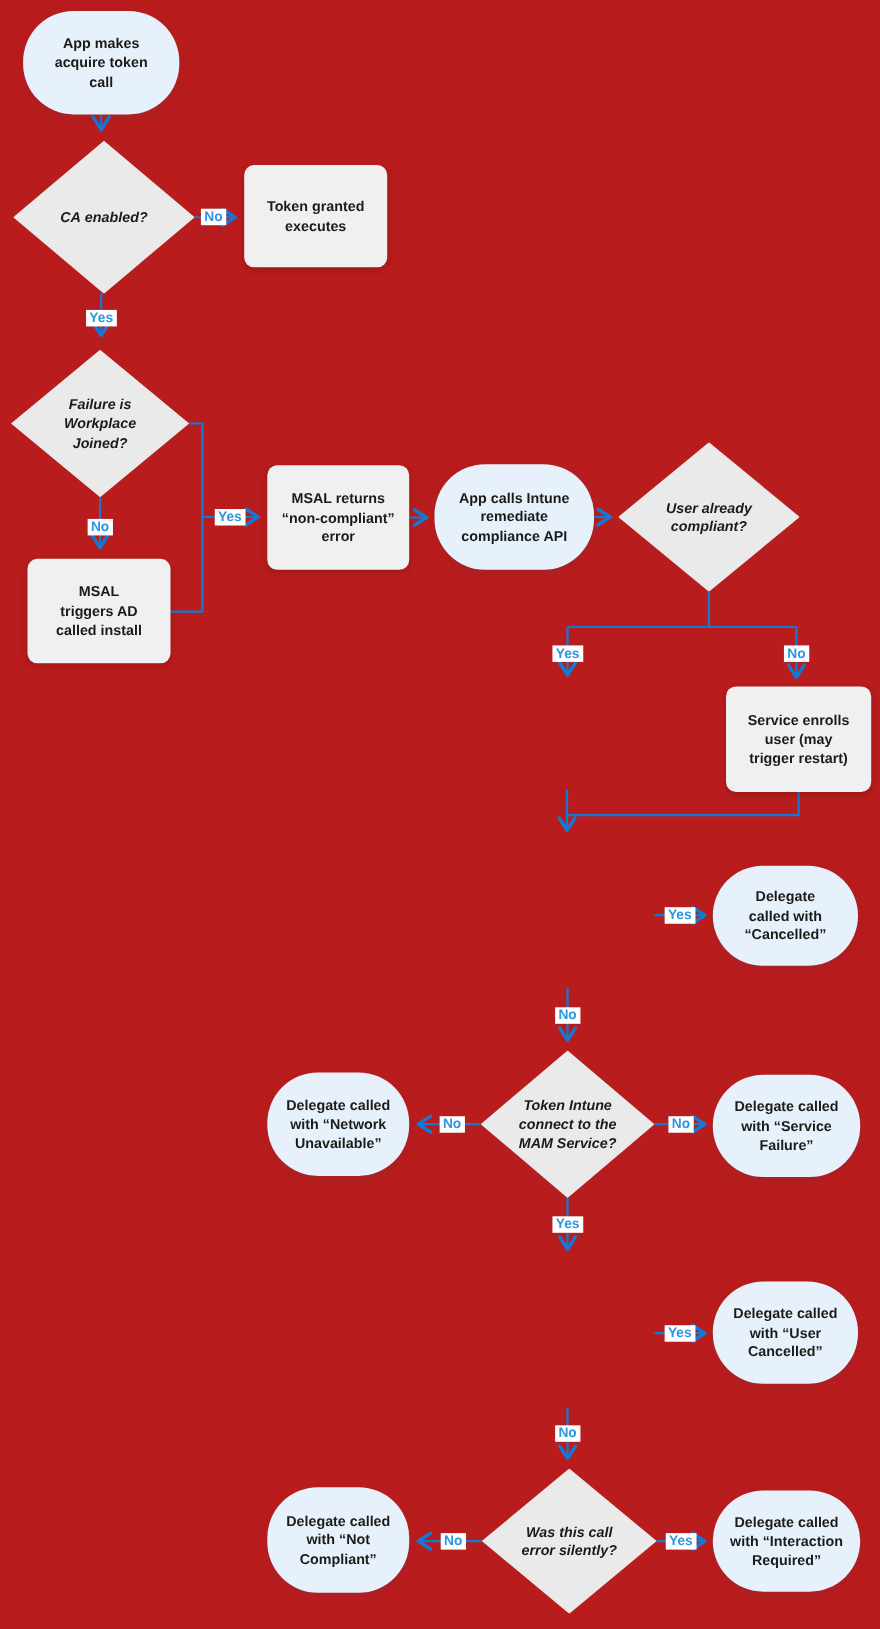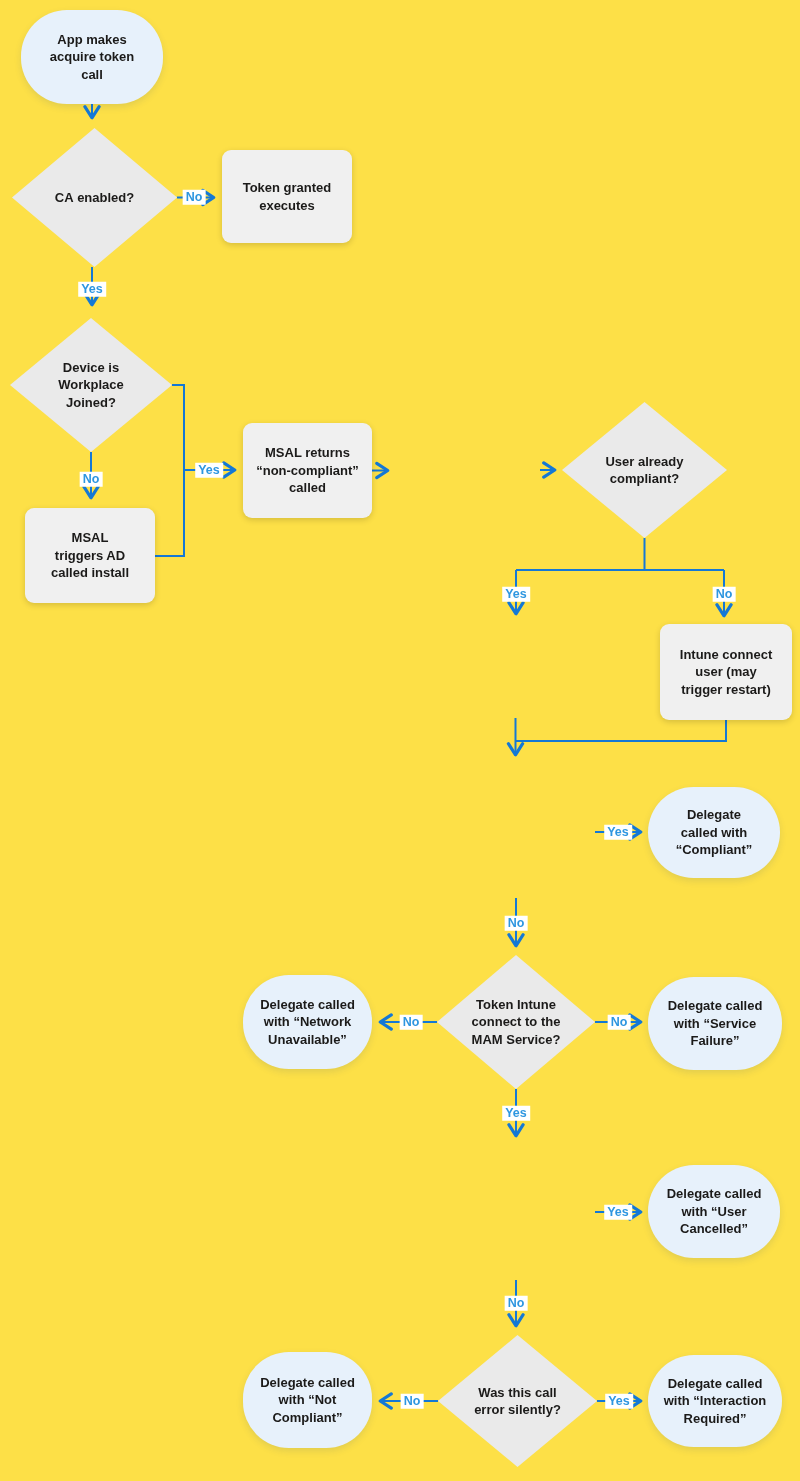--- a/index.html
+++ b/index.html
@@ -9,21 +9,21 @@
     --rect-fill: #F0F0F0;
     --diamond-fill: #EAEAEA;
     --text: #1B1A19;
   }
   * { box-sizing: border-box; }
   html, body { margin: 0; padding: 0; background: #ffffff; }
   .canvas {
     position: relative;
     width: 800px;
     height: 1481px;
-    background: #fde047;
+    background: #b91c1c;
     font-family: "Liberation Sans", "DejaVu Sans", sans-serif;
     overflow: hidden;
   }
   svg.wires { position: absolute; left: 0; top: 0; width: 800px; height: 1481px; }
   svg.wires path { stroke: var(--line); stroke-width: 2; fill: none; }
 
   .node {
     position: absolute;
     display: flex;
     align-items: center;
@@ -43,21 +43,21 @@
   .rect {
     background: var(--rect-fill);
     border-radius: 9px;
     box-shadow: 0 2px 6px rgba(0, 0, 0, 0.16);
   }
   .diamond {
     background: var(--diamond-fill);
     clip-path: polygon(50% 0, 100% 50%, 50% 100%, 0 50%);
     filter: drop-shadow(0 2px 3px rgba(0, 0, 0, 0.16));
   }
-  .diamond .lbl { width: 86%; margin: 0 auto; }
+  .diamond .lbl { width: 86%; margin: 0 auto; font-style: italic; }
   .strong { font-weight: 800; }
 
   .edge-label {
     position: absolute;
     transform: translate(-50%, -50%);
     background: #ffffff;
     color: var(--edge-label);
     font-size: 12.5px;
     font-weight: 600;
     padding: 1px 3px;
@@ -111,55 +111,60 @@
   <div class="node diamond" style="left:12px; top:128px; width:165px; height:139px;">
     <span class="lbl"><span class="strong">CA</span><span> enabled?</span></span>
   </div>
 
   <div class="node rect" style="left:222px; top:150px; width:130px; height:93px;">
     <span class="lbl">Token granted
 executes</span>
   </div>
 
   <div class="node diamond" style="left:10px; top:318px; width:162px; height:134px;">
-    <span class="lbl">Device is
+    <span class="lbl">Failure is
 Workplace
 Joined?</span>
   </div>
 
   <div class="node rect" style="left:25px; top:508px; width:130px; height:95px;">
     <span class="lbl">MSAL
 triggers AD
 called install</span>
   </div>
 
   <div class="node rect" style="left:243px; top:423px; width:129px; height:95px;">
     <span class="lbl">MSAL returns
 “non-compliant”
-called</span>
-  </div>
-
+error</span>
+  </div>
+
+  <div class="node ellipse" style="left:395px; top:422px; width:145px; height:96px;">
+    <span class="lbl">App calls Intune
+remediate
+compliance API</span>
+  </div>
 
   <div class="node diamond" style="left:562px; top:402px; width:165px; height:136px;">
     <span class="lbl">User already
 compliant?</span>
   </div>
 
 
   <div class="node rect" style="left:660px; top:624px; width:132px; height:96px;">
-    <span class="lbl">Intune connect
+    <span class="lbl">Service enrolls
 user (may
 trigger restart)</span>
   </div>
 
 
   <div class="node ellipse" style="left:648px; top:787px; width:132px; height:91px;">
     <span class="lbl">Delegate
 called with
-“Compliant”</span>
+“Cancelled”</span>
   </div>
 
   <div class="node diamond" style="left:437px; top:955px; width:158px; height:134px;">
     <span class="lbl">Token Intune
 connect to the
 MAM Service?</span>
   </div>
 
   <div class="node ellipse" style="left:243px; top:975px; width:129px; height:94px;">
     <span class="lbl">Delegate called

